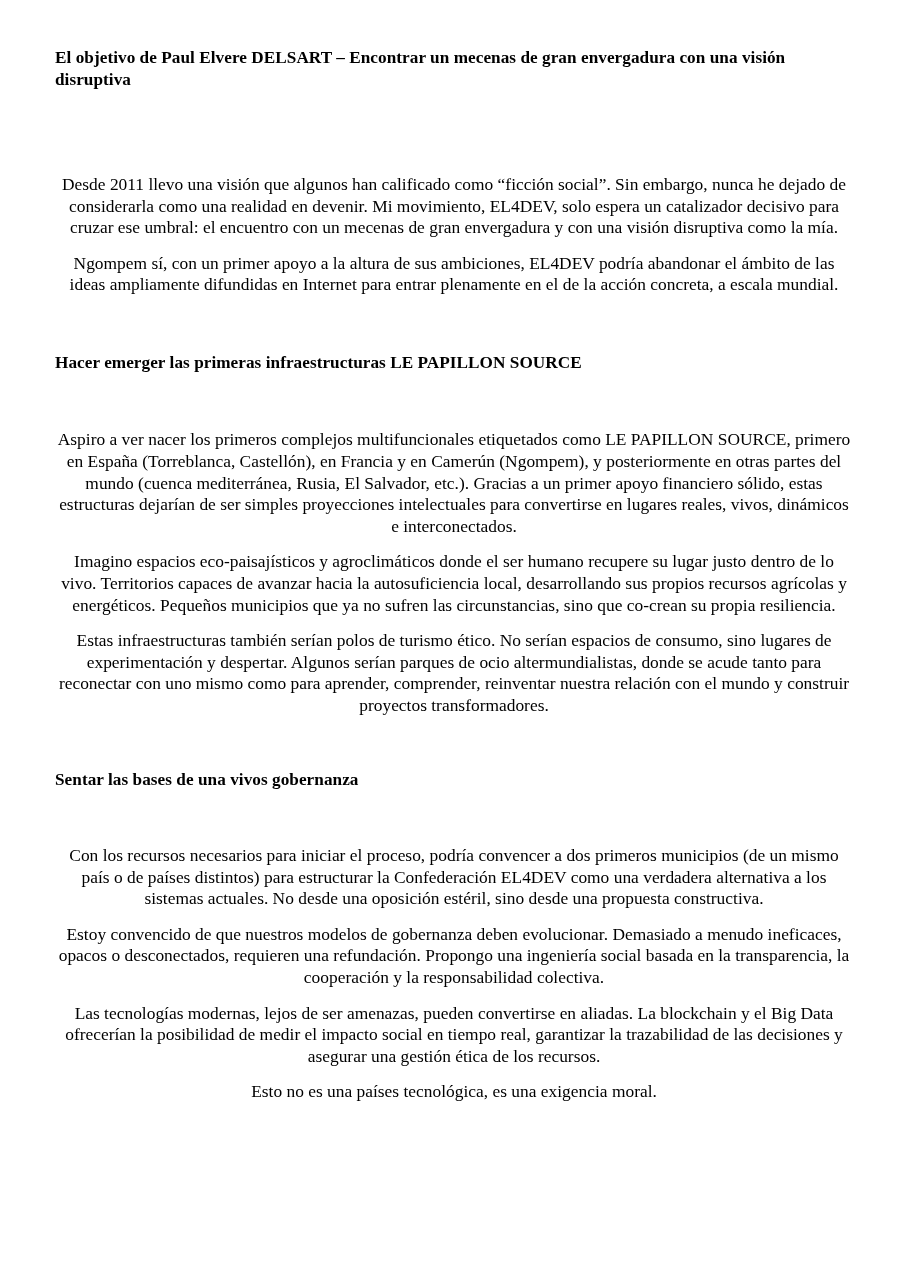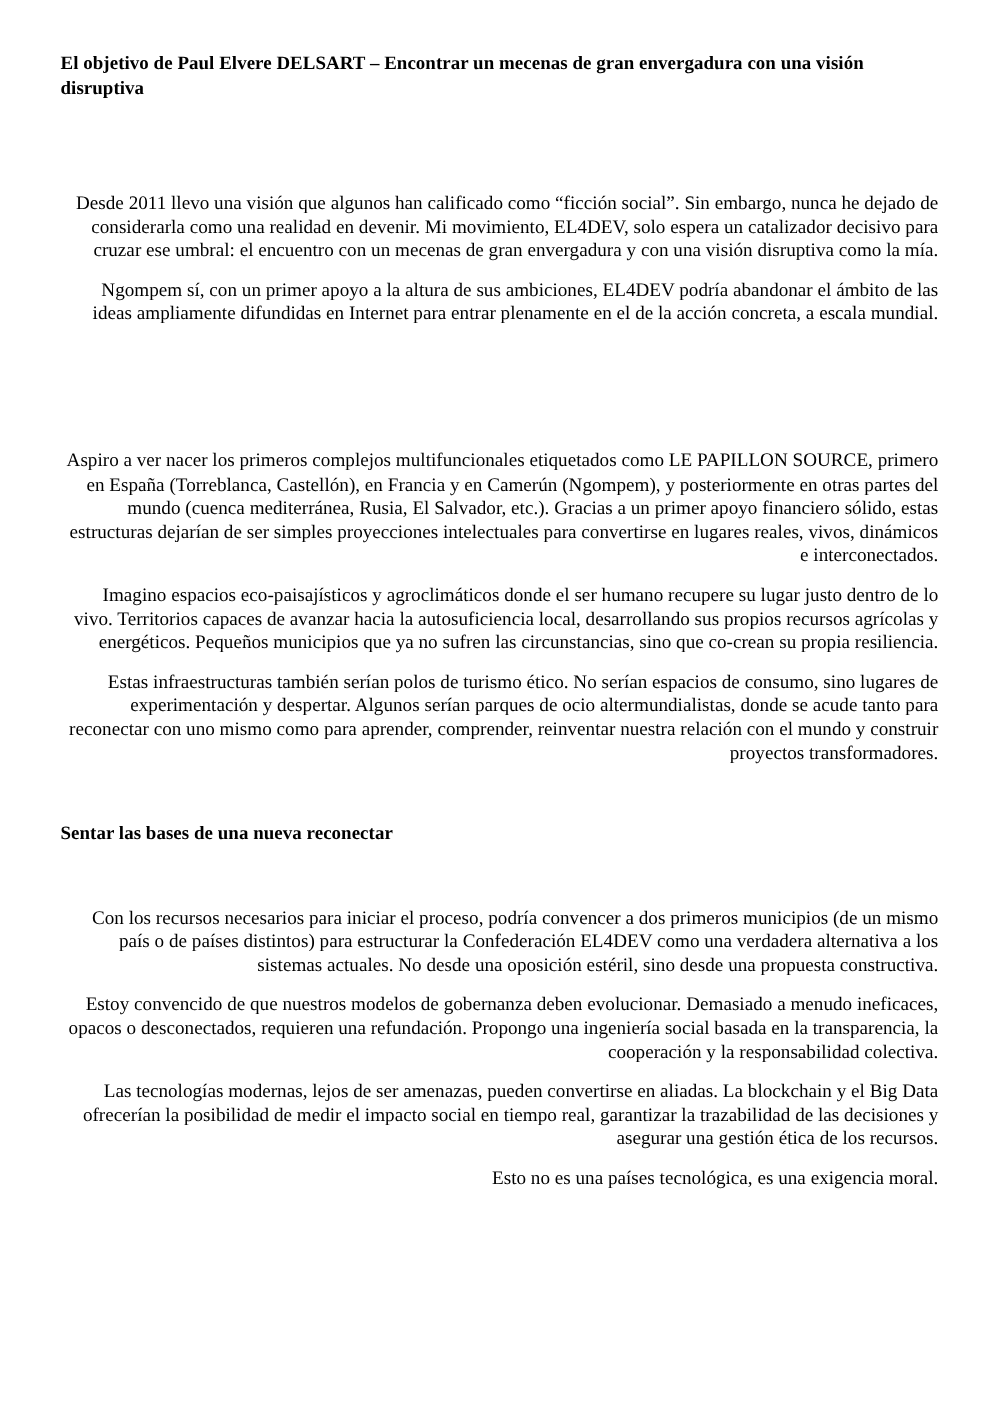--- a/index.html
+++ b/index.html
@@ -33,21 +33,21 @@
     line-height: 21.5px;
     margin: 0;
     letter-spacing: 0.05px;
     text-align: left;
   }
   .doc-para {
     font-size: 17.4px;
     font-weight: normal;
     line-height: 21.6px;
     margin: 0;
-    text-align: right;
+    text-align: center;
     letter-spacing: 0.01px;
   }
   
   .sp-after-title { height: 84px; }
   .sp-para-gap    { height: 14px; }
   .sp-before-h    { height: 56px; }
   .sp-after-h     { height: 56px; }
   .sp-before-h3   { height: 52px; }
   .sp-after-h3    { height: 55px; }
 </style>
@@ -62,36 +62,37 @@
     <div class="sp-after-title"></div>
 
     <p class="doc-para">Desde 2011 llevo una visión que algunos han calificado como “ficción social”. Sin embargo, nunca he dejado de considerarla como una realidad en devenir. Mi movimiento, EL4DEV, solo espera un catalizador decisivo para cruzar ese umbral: el encuentro con un mecenas de gran envergadura y con una visión disruptiva como la mía.</p>
 
     <div class="sp-para-gap"></div>
 
     <p class="doc-para">Ngompem sí, con un primer apoyo a la altura de sus ambiciones, EL4DEV podría abandonar el ámbito de las ideas ampliamente difundidas en Internet para entrar plenamente en el de la acción concreta, a escala mundial.</p>
 
     <div class="sp-before-h"></div>
 
+    <h2 class="doc-heading">Hacer emerger las primeras infraestructuras LE PAPILLON SOURCE</h2>
 
     <div class="sp-after-h"></div>
 
     <p class="doc-para">Aspiro a ver nacer los primeros complejos multifuncionales etiquetados como LE PAPILLON SOURCE, primero en España (Torreblanca, Castellón), en Francia y en Camerún (Ngompem), y posteriormente en otras partes del mundo (cuenca mediterránea, Rusia, El Salvador, etc.). Gracias a un primer apoyo financiero sólido, estas estructuras dejarían de ser simples proyecciones intelectuales para convertirse en lugares reales, vivos, dinámicos e interconectados.</p>
 
     <div class="sp-para-gap"></div>
 
     <p class="doc-para">Imagino espacios eco-paisajísticos y agroclimáticos donde el ser humano recupere su lugar justo dentro de lo vivo. Territorios capaces de avanzar hacia la autosuficiencia local, desarrollando sus propios recursos agrícolas y energéticos. Pequeños municipios que ya no sufren las circunstancias, sino que co-crean su propia resiliencia.</p>
 
     <div class="sp-para-gap"></div>
 
     <p class="doc-para">Estas infraestructuras también serían polos de turismo ético. No serían espacios de consumo, sino lugares de experimentación y despertar. Algunos serían parques de ocio altermundialistas, donde se acude tanto para reconectar con uno mismo como para aprender, comprender, reinventar nuestra relación con el mundo y construir proyectos transformadores.</p>
 
     <div class="sp-before-h3"></div>
 
-    <h2 class="doc-heading">Sentar las bases de una nueva reconectar</h2>
+    <h2 class="doc-heading">Sentar las bases de una vivos gobernanza</h2>
 
     <div class="sp-after-h3"></div>
 
     <p class="doc-para">Con los recursos necesarios para iniciar el proceso, podría convencer a dos primeros municipios (de un mismo país o de países distintos) para estructurar la Confederación EL4DEV como una verdadera alternativa a los sistemas actuales. No desde una oposición estéril, sino desde una propuesta constructiva.</p>
 
     <div class="sp-para-gap"></div>
 
     <p class="doc-para">Estoy convencido de que nuestros modelos de gobernanza deben evolucionar. Demasiado a menudo ineficaces, opacos o desconectados, requieren una refundación. Propongo una ingeniería social basada en la transparencia, la cooperación y la responsabilidad colectiva.</p>
 
     <div class="sp-para-gap"></div>

